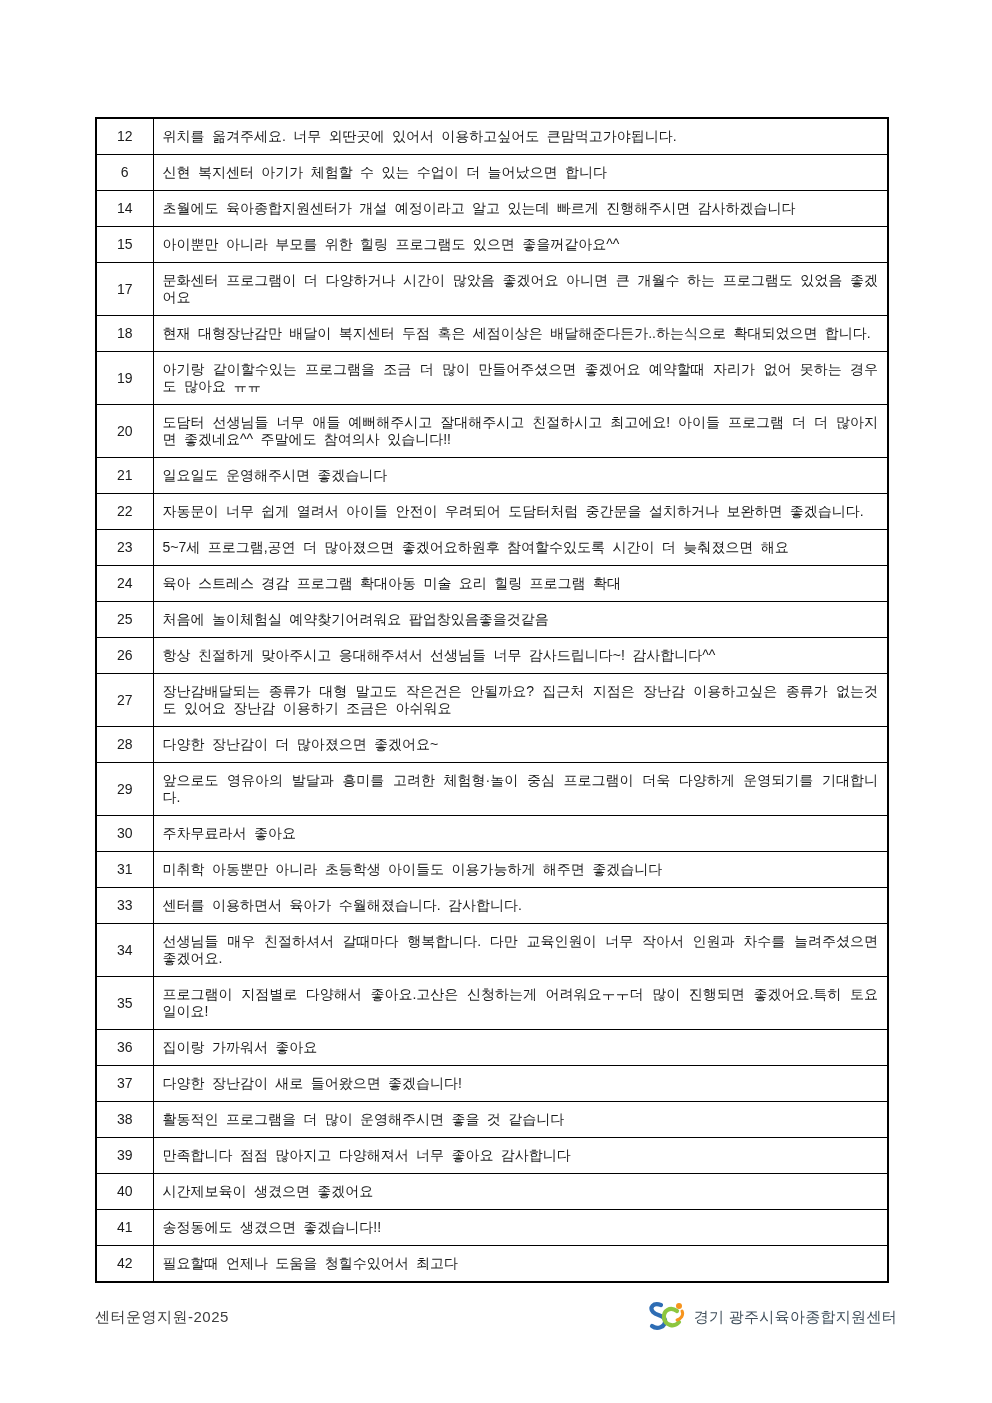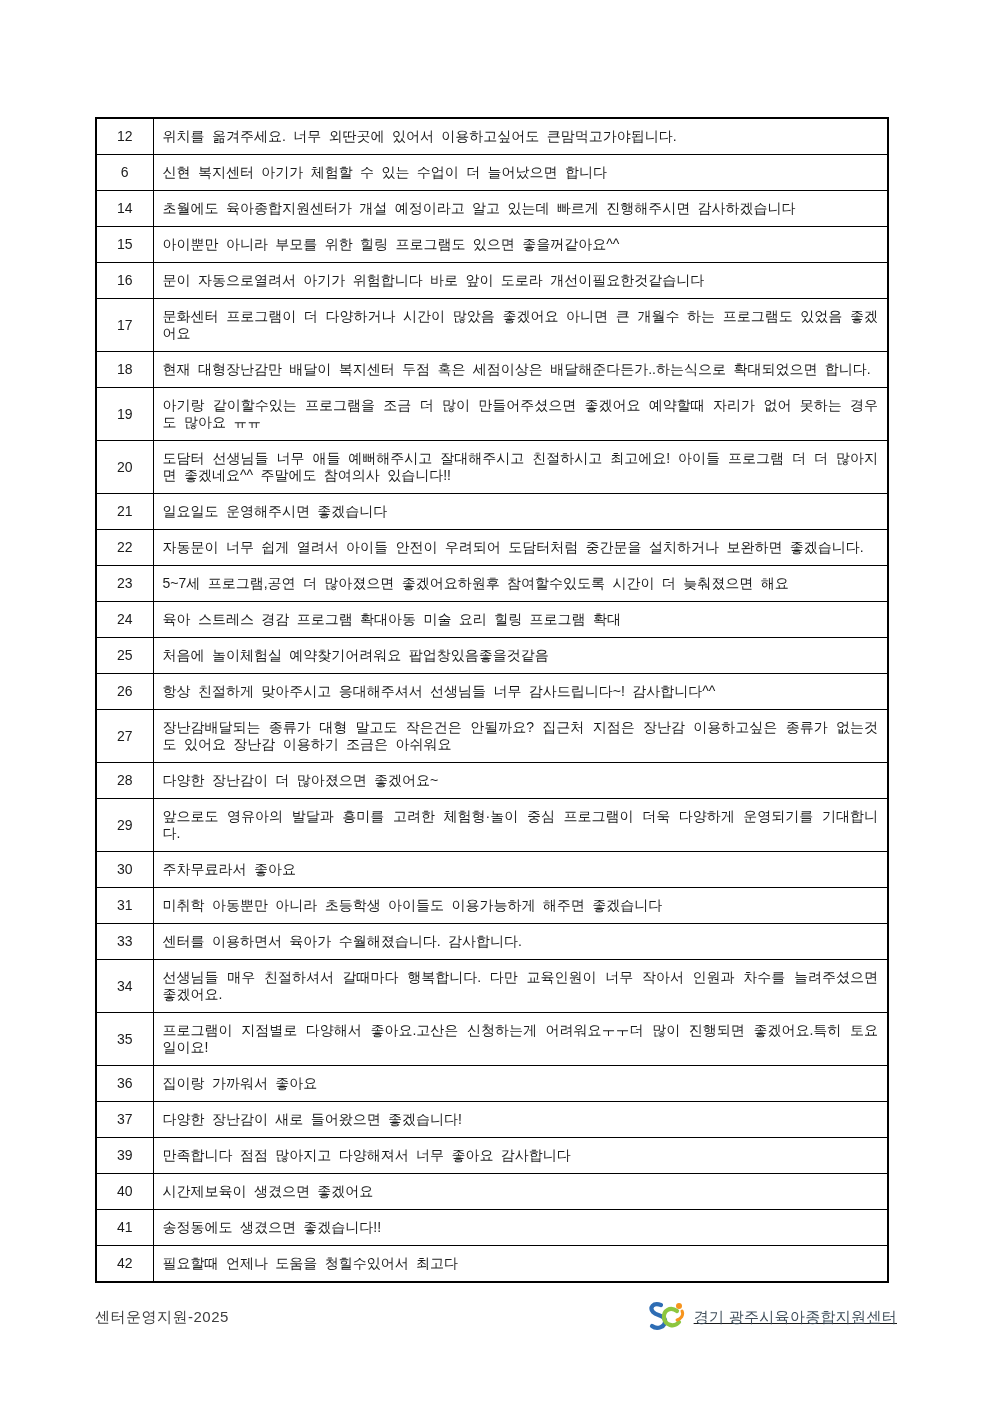--- a/index.html
+++ b/index.html
@@ -65,21 +65,20 @@
     color: #3d3d3d;
     letter-spacing: 0.5px;
   }
   .org-block {
     position: absolute;
     right: 0;
     top: 0;
     display: flex;
     align-items: center;
     gap: 5px;
-    text-decoration: underline;
   }
   .org-logo {
     width: 42px;
     height: 34px;
     flex: 0 0 auto;
   }
   .org-name {
     font-size: 15px;
     color: #3f4e5a;
     letter-spacing: 0.3px;
@@ -102,24 +101,20 @@
         </tr>
         <tr>
           <td class="num">14</td>
           <td class="txt">초월에도 육아종합지원센터가 개설 예정이라고 알고 있는데 빠르게 진행해주시면 감사하겠습니다</td>
         </tr>
         <tr>
           <td class="num">15</td>
           <td class="txt">아이뿐만 아니라 부모를 위한 힐링 프로그램도 있으면 좋을꺼같아요^^</td>
         </tr>
         <tr>
-          <td class="num">16</td>
-          <td class="txt">문이 자동으로열려서 아기가 위험합니다 바로 앞이 도로라 개선이필요한것같습니다</td>
-        </tr>
-        <tr>
           <td class="num">17</td>
           <td class="txt">문화센터 프로그램이 더 다양하거나 시간이 많았음 좋겠어요 아니면 큰 개월수 하는 프로그램도 있었음 좋겠어요</td>
         </tr>
         <tr>
           <td class="num">18</td>
           <td class="txt">현재 대형장난감만 배달이 복지센터 두점 혹은 세점이상은 배달해준다든가..하는식으로 확대되었으면 합니다.</td>
         </tr>
         <tr>
           <td class="num">19</td>
           <td class="txt">아기랑 같이할수있는 프로그램을 조금 더 많이 만들어주셨으면 좋겠어요 예약할때 자리가 없어 못하는 경우도 많아요 ㅠㅠ</td>
@@ -184,20 +179,24 @@
           <td class="num">35</td>
           <td class="txt">프로그램이 지점별로 다양해서 좋아요.고산은 신청하는게 어려워요ㅜㅜ더 많이 진행되면 좋겠어요.특히 토요일이요!</td>
         </tr>
         <tr>
           <td class="num">36</td>
           <td class="txt">집이랑 가까워서 좋아요</td>
         </tr>
         <tr>
           <td class="num">37</td>
           <td class="txt">다양한 장난감이 새로 들어왔으면 좋겠습니다!</td>
+        </tr>
+        <tr>
+          <td class="num">38</td>
+          <td class="txt">활동적인 프로그램을 더 많이 운영해주시면 좋을 것 같습니다</td>
         </tr>
         <tr>
           <td class="num">39</td>
           <td class="txt">만족합니다 점점 많아지고 다양해져서 너무 좋아요 감사합니다</td>
         </tr>
         <tr>
           <td class="num">40</td>
           <td class="txt">시간제보육이 생겼으면 좋겠어요</td>
         </tr>
         <tr>

